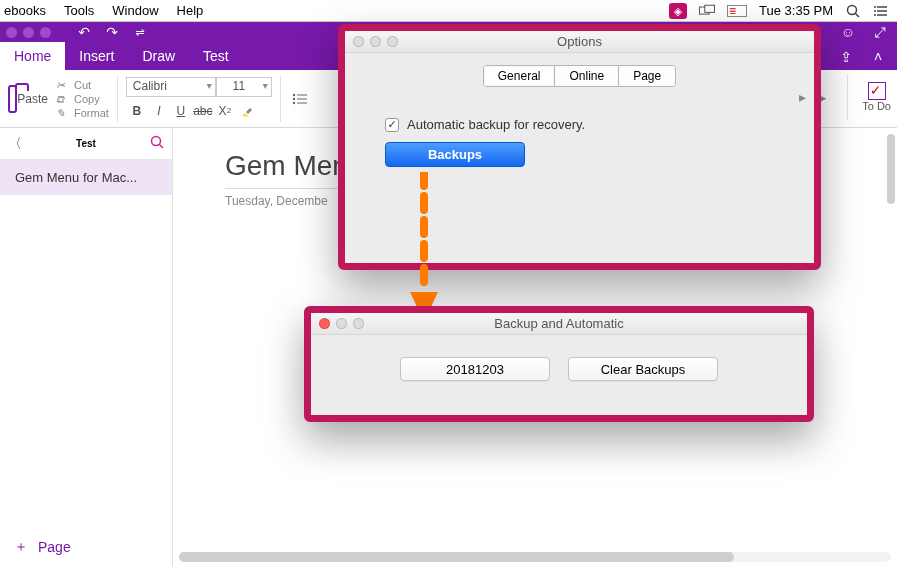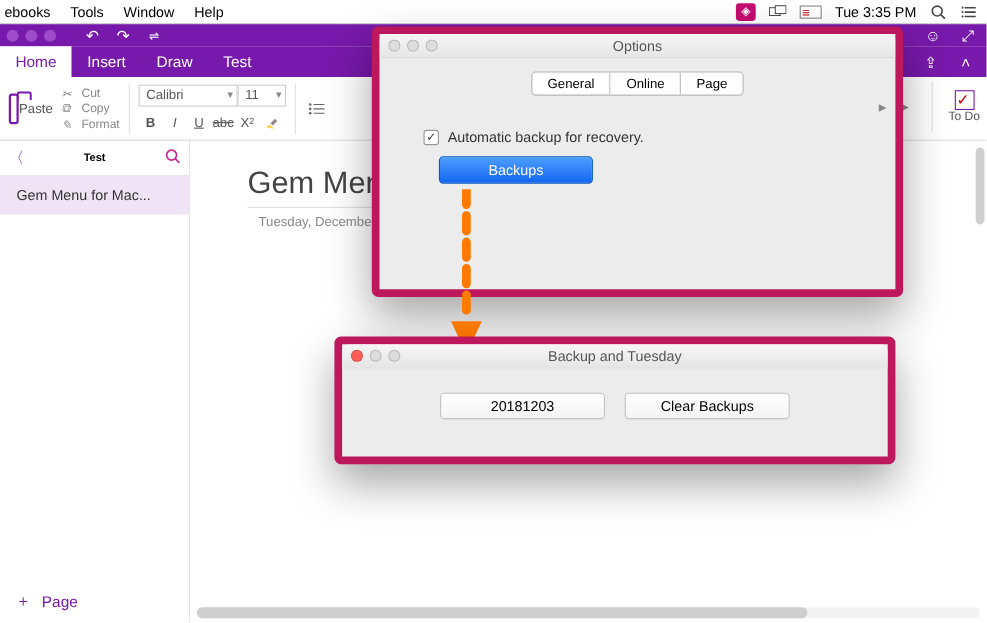--- a/index.html
+++ b/index.html
@@ -29,21 +29,21 @@
   .ribbon .paste{display:flex;flex-direction:row;align-items:center;width:40px;}
   .ribbon .paste .clip{width:24px;height:28px;border:2px solid #7719aa;border-radius:3px;position:relative;}
   .ribbon .paste .clip::before{content:"";position:absolute;top:-4px;left:5px;width:10px;height:6px;border:2px solid #7719aa;border-bottom:none;border-radius:3px 3px 0 0;}
   .ribbon .mini{display:flex;flex-direction:column;gap:2px;font-size:11px;color:#888;}
   .ribbon .mini span{display:flex;align-items:center;gap:4px;}
   .ribbon .mini .mi{width:14px;height:12px;display:inline-block;}
   .ribbon .sep{width:1px;height:46px;background:#e2e2e2;}
   .fontbox{display:flex;flex-direction:column;gap:4px;}
   .fontrow{display:flex;gap:0;}
   .fontsel{border:1px solid #ccc;height:20px;font-size:12px;padding:1px 16px 1px 6px;background:#fff;position:relative;}
-  .fontsel.w1{width:90px;} .fontsel.w2{width:44px;}
+  .fontsel.w1{width:90px;} .fontsel.w2{width:56px;text-align:center;}
   .fontsel::after{content:"▾";position:absolute;right:3px;top:2px;font-size:10px;color:#888;}
   .fbtn{width:22px;height:20px;border:1px solid transparent;display:inline-flex;align-items:center;justify-content:center;font-size:12px;color:#555;}
   .fbtn.bold{font-weight:bold;} .fbtn.ita{font-style:italic;} .fbtn.und{text-decoration:underline;} .fbtn.str{text-decoration:line-through;}
   .ribbon-right{position:absolute;right:6px;top:4px;display:flex;gap:14px;align-items:center;}
   .todo{display:flex;flex-direction:column;align-items:center;font-size:11px;}
   .todo .box{width:18px;height:18px;border:1.5px solid #7719aa;}
   .todo .chk{color:#c00;font-size:14px;position:relative;top:-18px;left:2px;}
 
   
   .workspace{position:absolute;left:0;top:106px;right:0;bottom:0;display:flex;}
@@ -51,21 +51,21 @@
   .side-head{height:32px;display:flex;align-items:center;justify-content:center;position:relative;border-bottom:1px solid #e8e8e8;}
   .side-head .back{position:absolute;left:8px;color:#7719aa;font-size:14px;}
   .side-head .srch{position:absolute;right:8px;color:#c3278f;font-size:14px;}
   .side-head .ttl{font-weight:600;font-size:10px;}
   .page-item{padding:10px 12px;font-size:13px;background:#efe4f5;border-left:3px solid transparent;color:#333;white-space:nowrap;overflow:hidden;text-overflow:ellipsis;}
   .side-foot{margin-top:auto;padding:10px 14px;color:#7719aa;font-size:14px;display:flex;align-items:center;gap:10px;}
 
   .canvas{flex:1;position:relative;background:#fff;}
   .doc-title{position:absolute;left:52px;top:22px;font-size:28px;color:#444;font-weight:300;}
   .doc-title-line{position:absolute;left:52px;top:60px;width:350px;height:1px;background:#ddd;}
-  .doc-date{position:absolute;left:52px;top:66px;font-size:12px;color:#888;margin-left:10px;}
+  .doc-date{position:absolute;left:52px;top:66px;font-size:12px;color:#888;}
   .hscroll{position:absolute;left:6px;right:6px;bottom:4px;height:10px;background:#f3f3f3;border-radius:5px;}
   .hscroll::before{content:"";position:absolute;left:0;top:0;height:100%;width:78%;background:#cfcfcf;border-radius:5px;}
   .vscroll{position:absolute;right:2px;top:6px;width:8px;height:70px;background:#cfcfcf;border-radius:4px;}
 
   
   .mac-win{position:absolute;background:#ececec;border:7px solid #be185d;border-radius:6px;box-shadow:0 18px 40px rgba(0,0,0,.35);}
   .mac-tb{height:22px;display:flex;align-items:center;justify-content:center;position:relative;border-bottom:1px solid #d6d6d6;font-size:13px;color:#555;border-radius:6px 6px 0 0;background:linear-gradient(#f6f6f6,#e6e6e6);}
   .mac-dots{position:absolute;left:8px;top:5px;display:flex;gap:6px;}
   .mdot{width:11px;height:11px;border-radius:50%;border:1px solid rgba(0,0,0,.15);}
   .mdot.r{background:#ff5f57;} .mdot.d{background:#ddd;}
@@ -259,39 +259,39 @@
       <div class="s">Online</div>
       <div class="s">Page</div>
     </div>
   </div>
   <span class="opt-nav">▸</span>
   <div class="opt-body">
     <div class="chk-row">
       <span class="chkbox">✓</span>
       <span>Automatic backup for recovery.</span>
     </div>
-    <div style="margin-top:10px;margin-left:14px;">
+    <div style="margin-top:10px;font-weight:bold;">
       <span class="mac-btn">Backups</span>
     </div>
   </div>
 </div>
 
 <div class="arrow-wrap">
   <svg width="40" height="150" viewBox="0 0 40 150">
     <line x1="20" y1="0" x2="20" y2="120" stroke="#ff7a00" stroke-width="8" stroke-dasharray="14 10" stroke-linecap="round"></line>
     <polygon points="20,150 6,120 34,120" fill="#ff7a00"></polygon>
   </svg>
 </div>
 
 <div class="mac-win bk-win">
   <div class="mac-tb">
     <div class="mac-dots">
       <div class="mdot r"></div>
       <div class="mdot d"></div>
       <div class="mdot d"></div>
     </div>
-    <span>Backup and Tuesday</span>
+    <span>Backup and Automatic</span>
   </div>
   <div class="bk-body">
     <div class="wbtn">20181203</div>
     <div class="wbtn">Clear Backups</div>
   </div>
 </div>
 
 </body></html>

